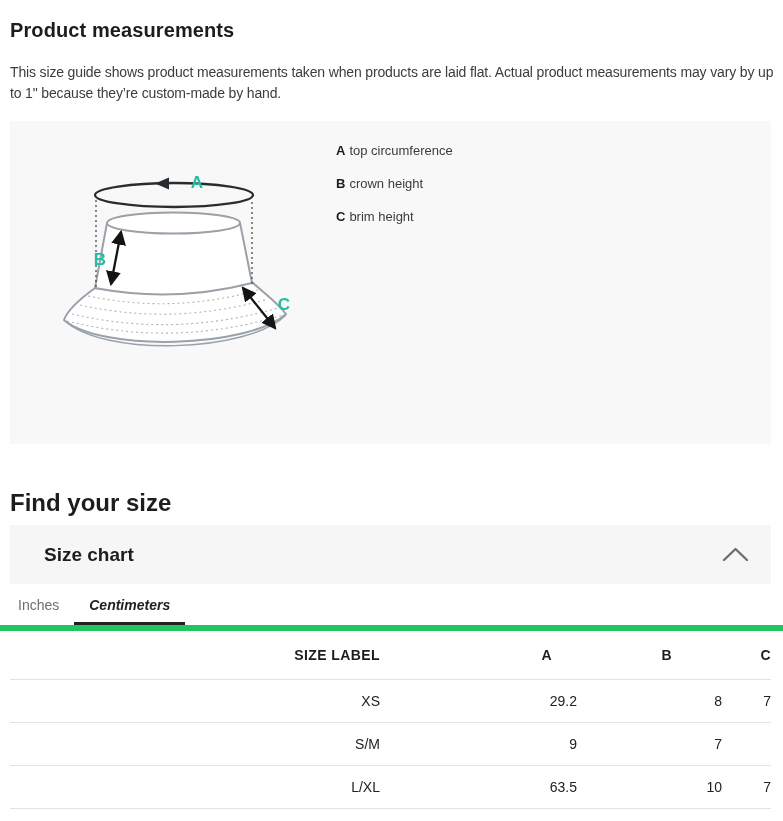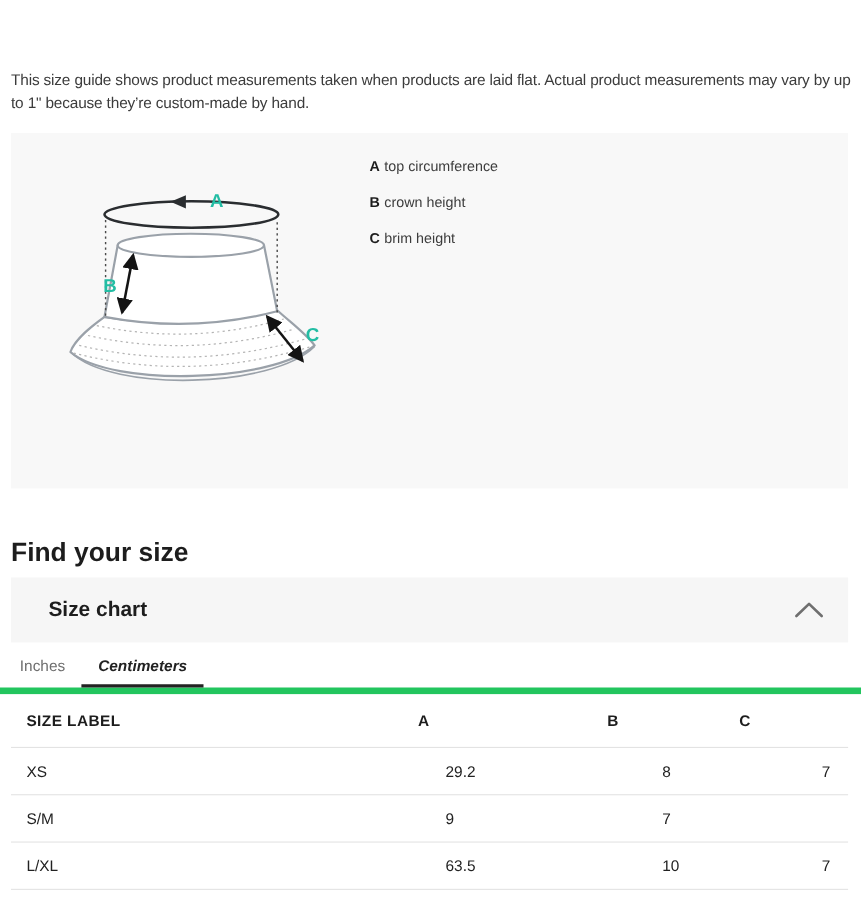--- a/index.html
+++ b/index.html
@@ -44,34 +44,35 @@
     position: absolute; left: 0; top: 585px; width: 783px; height: 46px;
     border-bottom: 6px solid #22c55e; display: flex; padding-left: 3px;
   }
   .tab {
     display: flex; align-items: center; padding: 0 15px; font-size: 14px; cursor: pointer;
   }
   .tab-inactive { color: #6e6e6e; }
   .tab-active { color: #222; font-weight: bold; box-shadow: inset 0 -3px 0 #222; font-style: italic; }
 
   
-  .size-table { position: absolute; left: 10px; top: 631px; width: 761px; }
+  .size-table { position: absolute; left: 10px; top: 631px; width: 761px; text-align: right; }
   .trow {
     display: grid; grid-template-columns: 356px 172px 120px 1fr;
     align-items: center; padding-left: 14px;
     border-bottom: 1px solid #e3e3e3; font-size: 14px; color: #222;
   }
   .trow-header { height: 49px; font-weight: bold; letter-spacing: .4px; color: #1d1d1d; }
   .trow-body { height: 43px; gap: 25px; }
 </style>
 </head>
 <body>
 
 <div class="page">
 
+  <h1 class="page-title">Product measurements</h1>
   <p class="page-desc">This size guide shows product measurements taken when products are laid flat. Actual product measurements may vary by up to 1" because they’re custom-made by hand.</p>
 
   <div class="diagram-panel">
     <svg class="hat-svg" width="240" height="186" viewBox="0 0 240 186" xmlns="http://www.w3.org/2000/svg">
       <defs>
         <marker id="arr" viewBox="0 0 10 10" refX="8.5" refY="5" markerWidth="6.5" markerHeight="6.5" orient="auto-start-reverse">
           <path d="M0 0 L10 5 L0 10 z" fill="#141414"></path>
         </marker>
       </defs>
 

